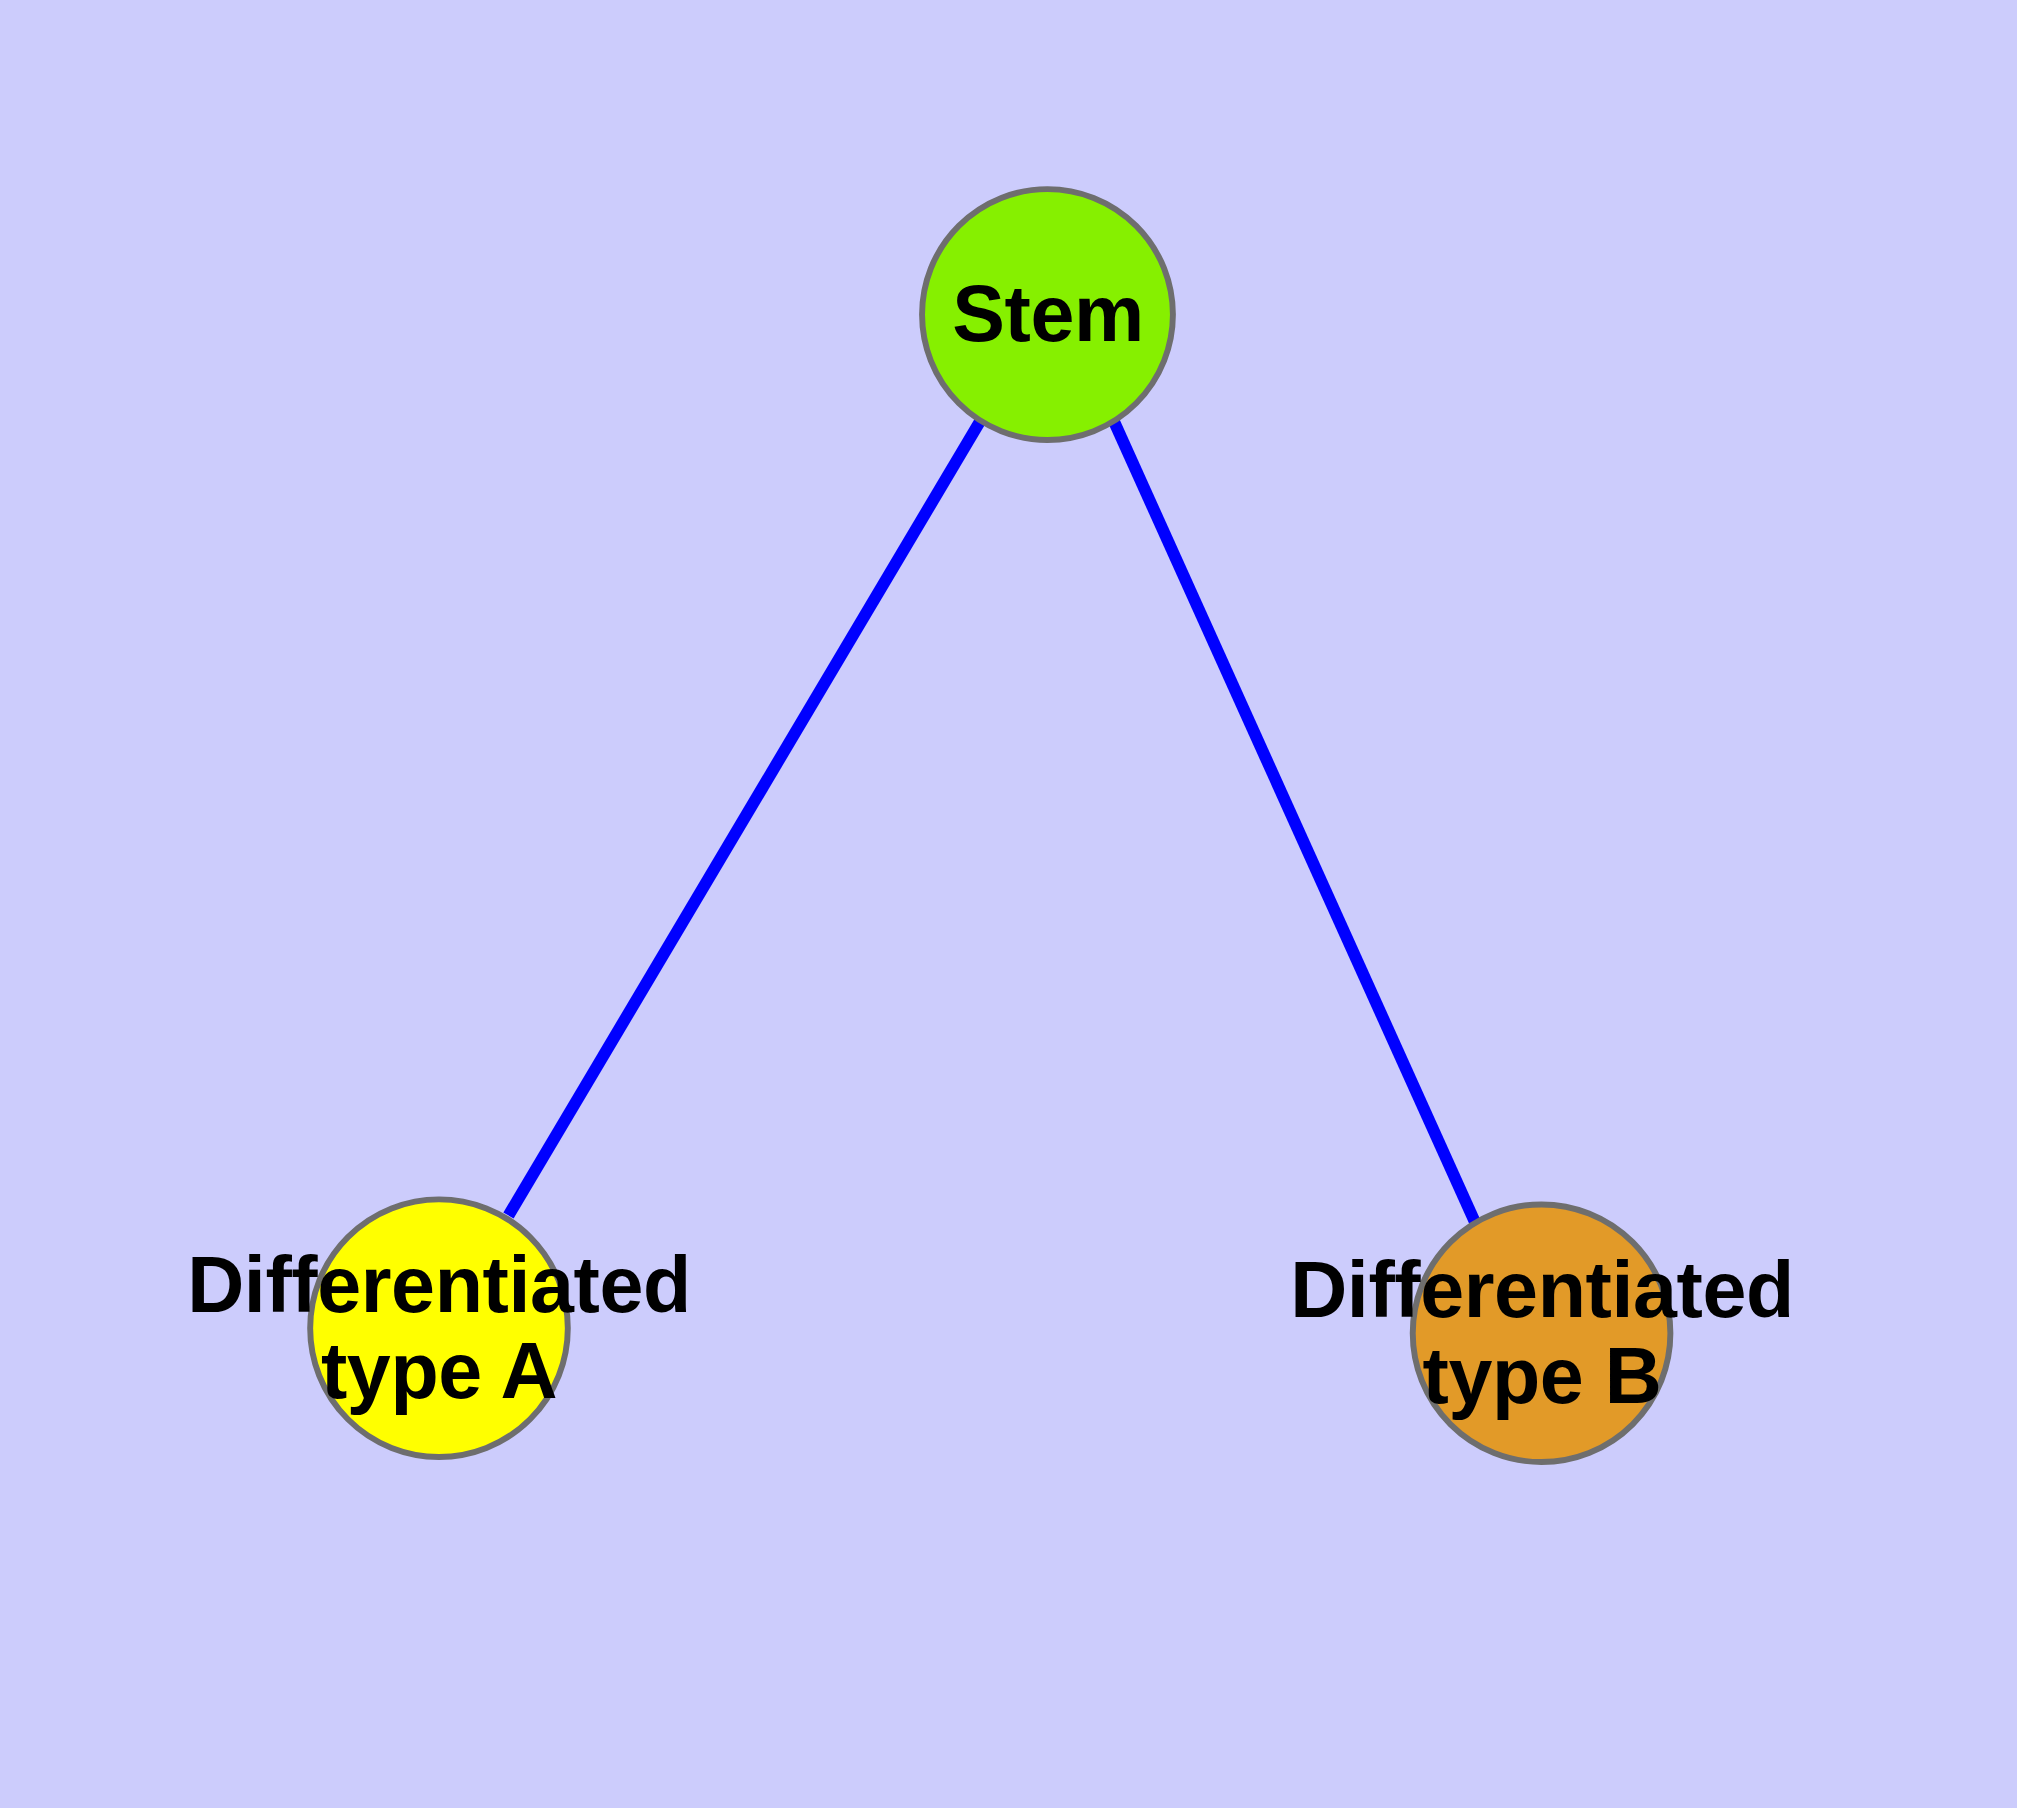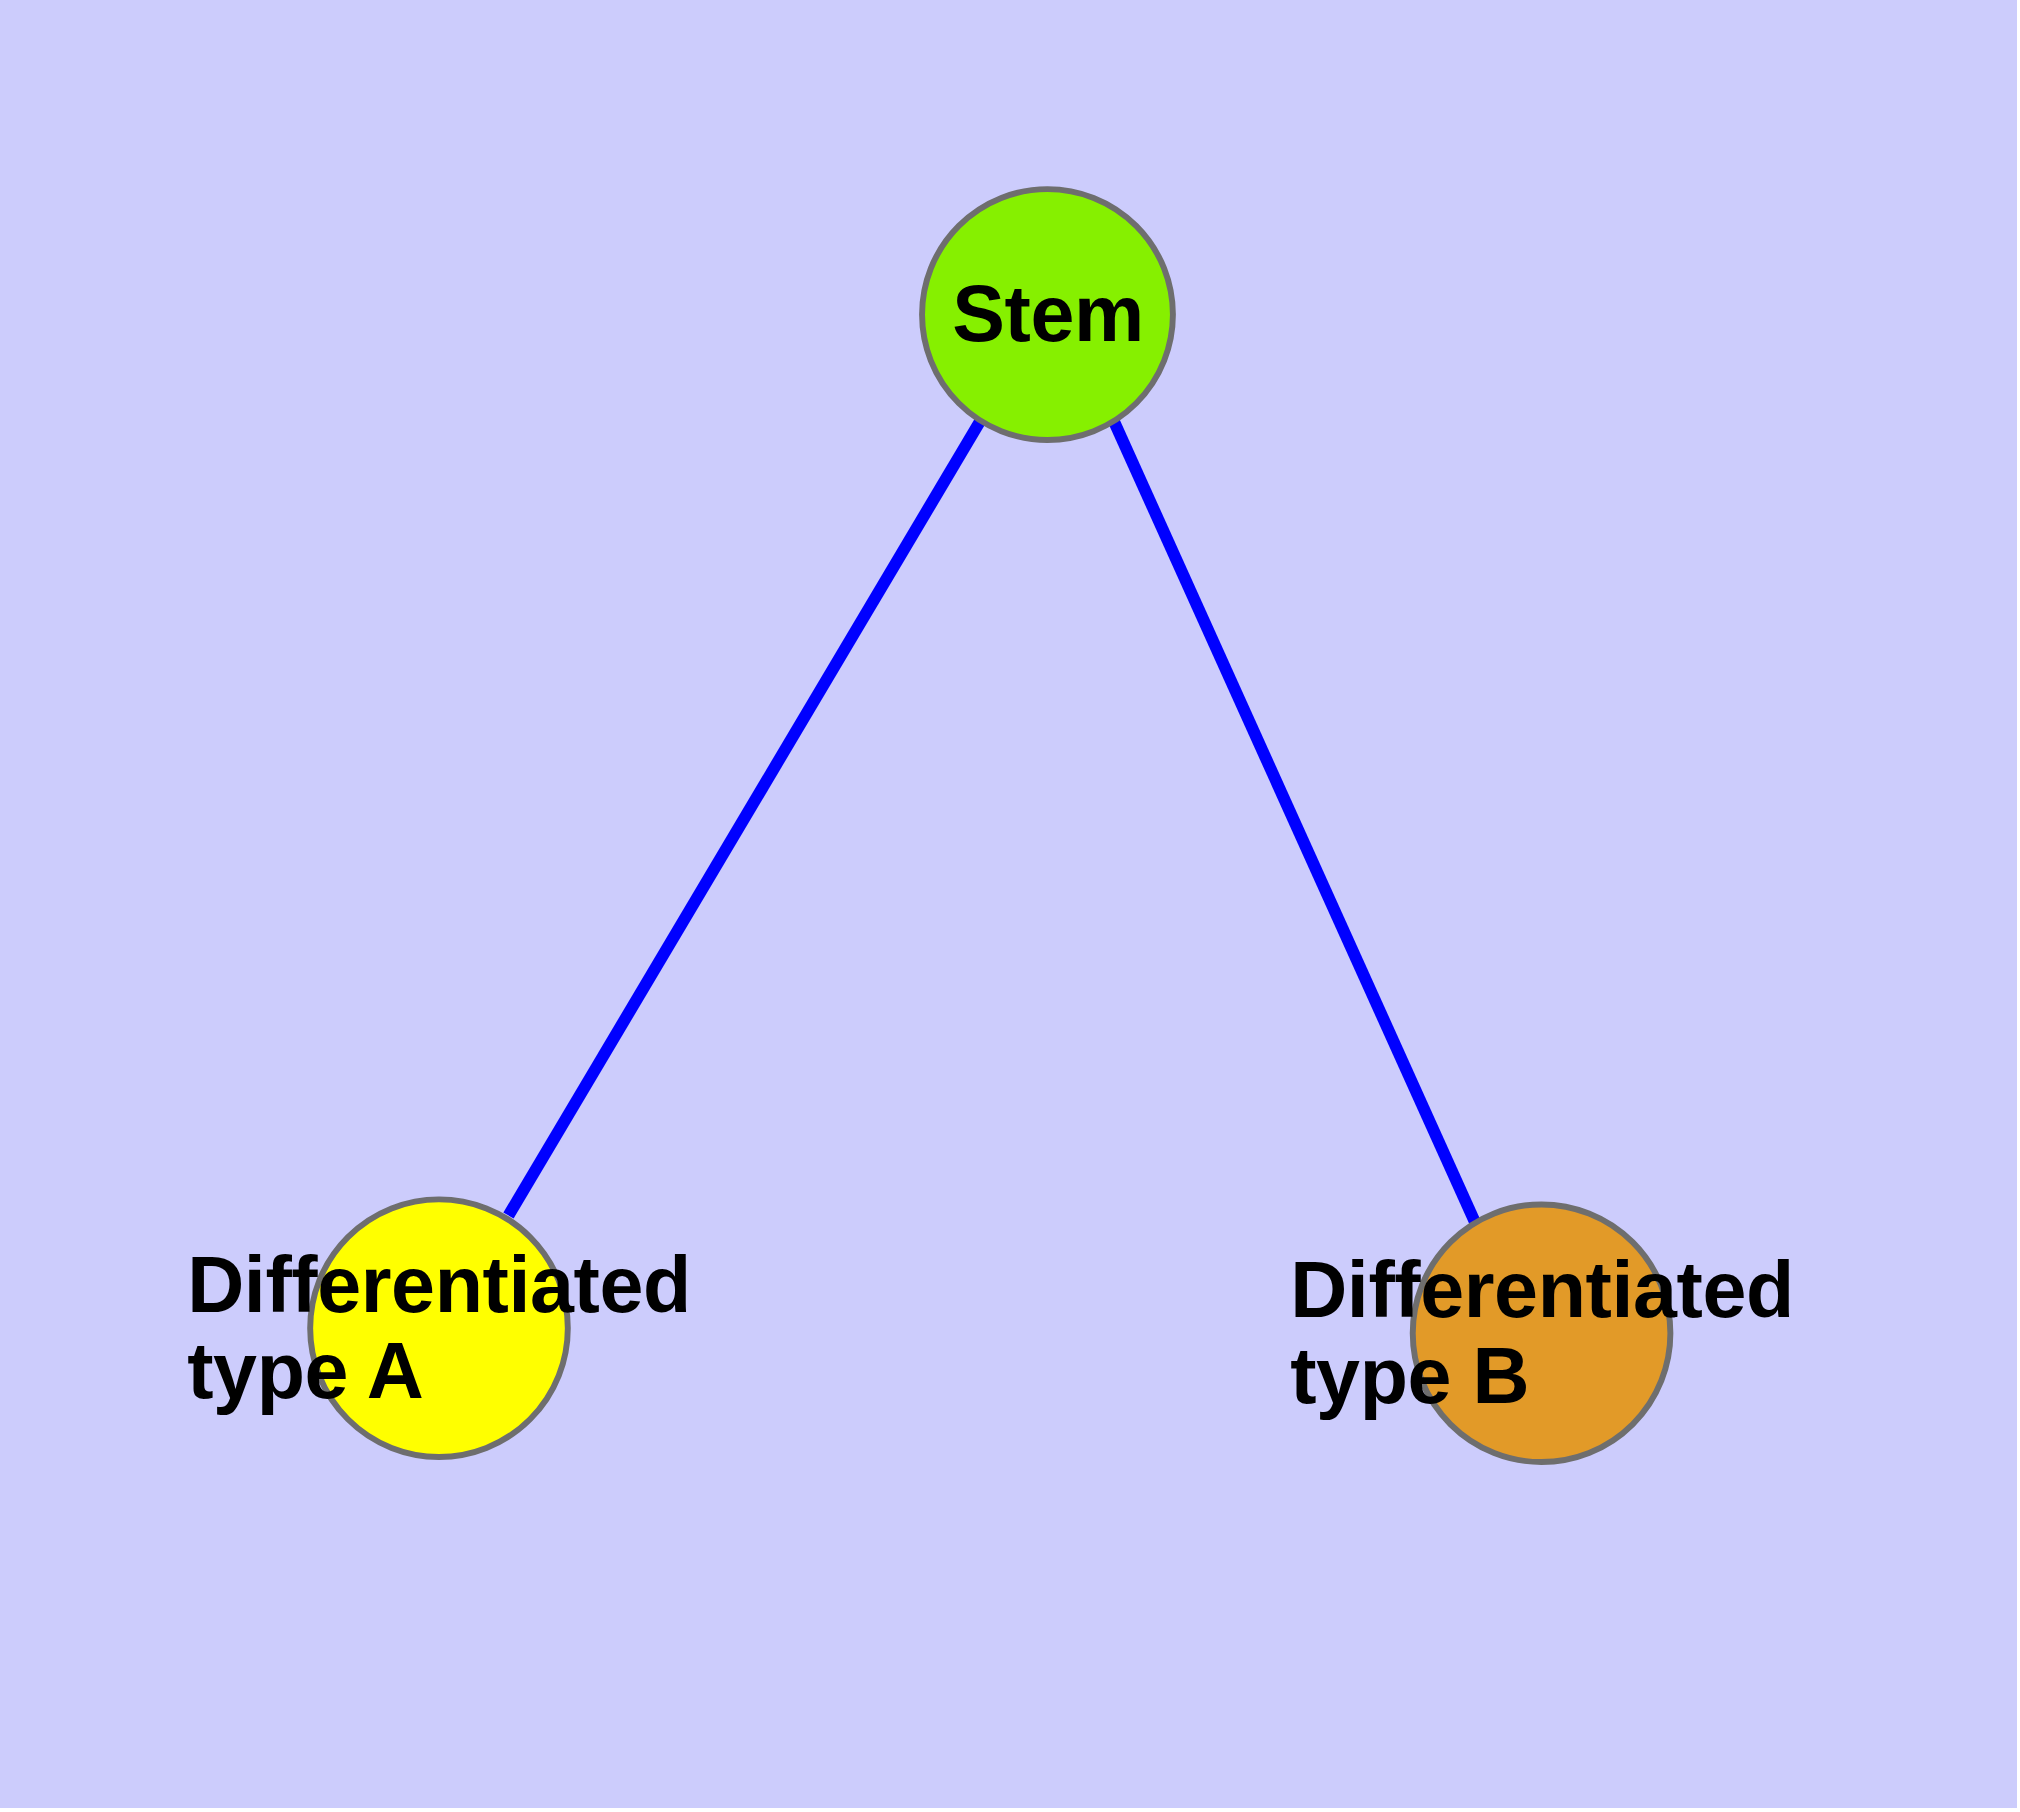--- a/index.html
+++ b/index.html
@@ -26,20 +26,21 @@
   #graph-svg {
     position: absolute;
     left: 0;
     top: 0;
     width: 2017px;
     height: 1808px;
     display: block;
   }
   .node-label {
     position: absolute;
+    text-align: center;
     color: #000000;
     font-weight: bold;
     font-size: 79px;
     line-height: 86px;
     white-space: pre;
     letter-spacing: -0.4px;
     transform: translate(-50%, -50%);
     pointer-events: none;
   }
 </style>

